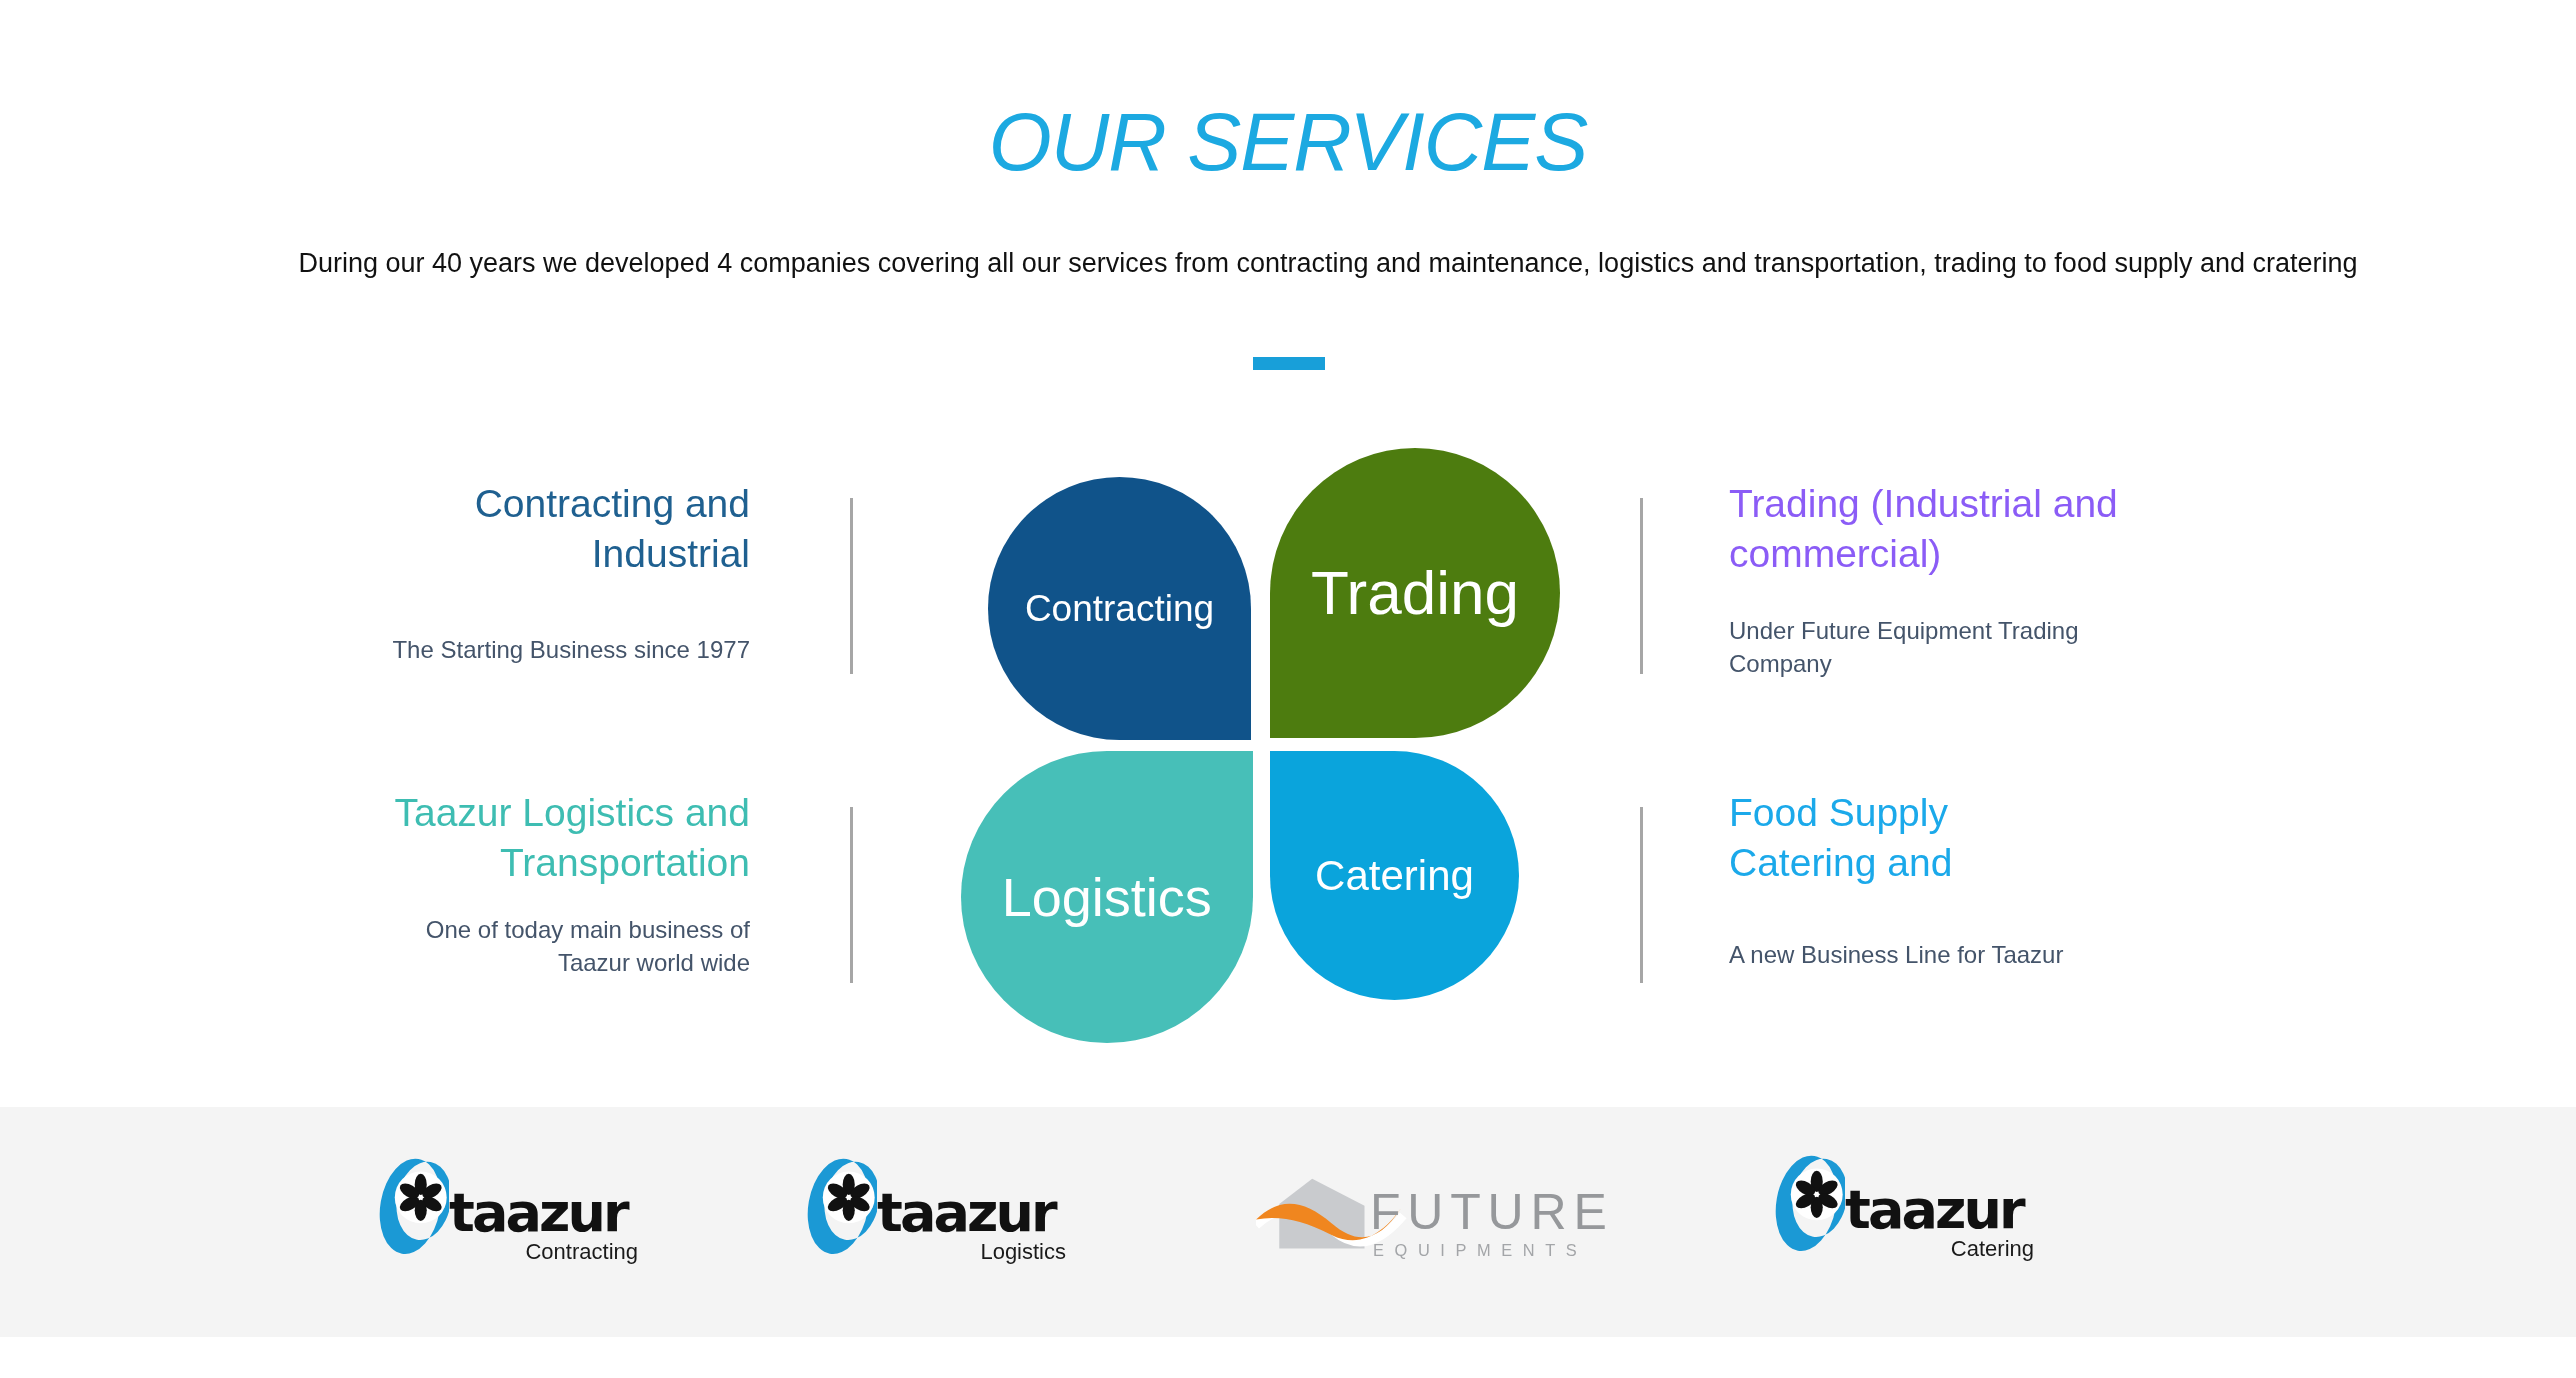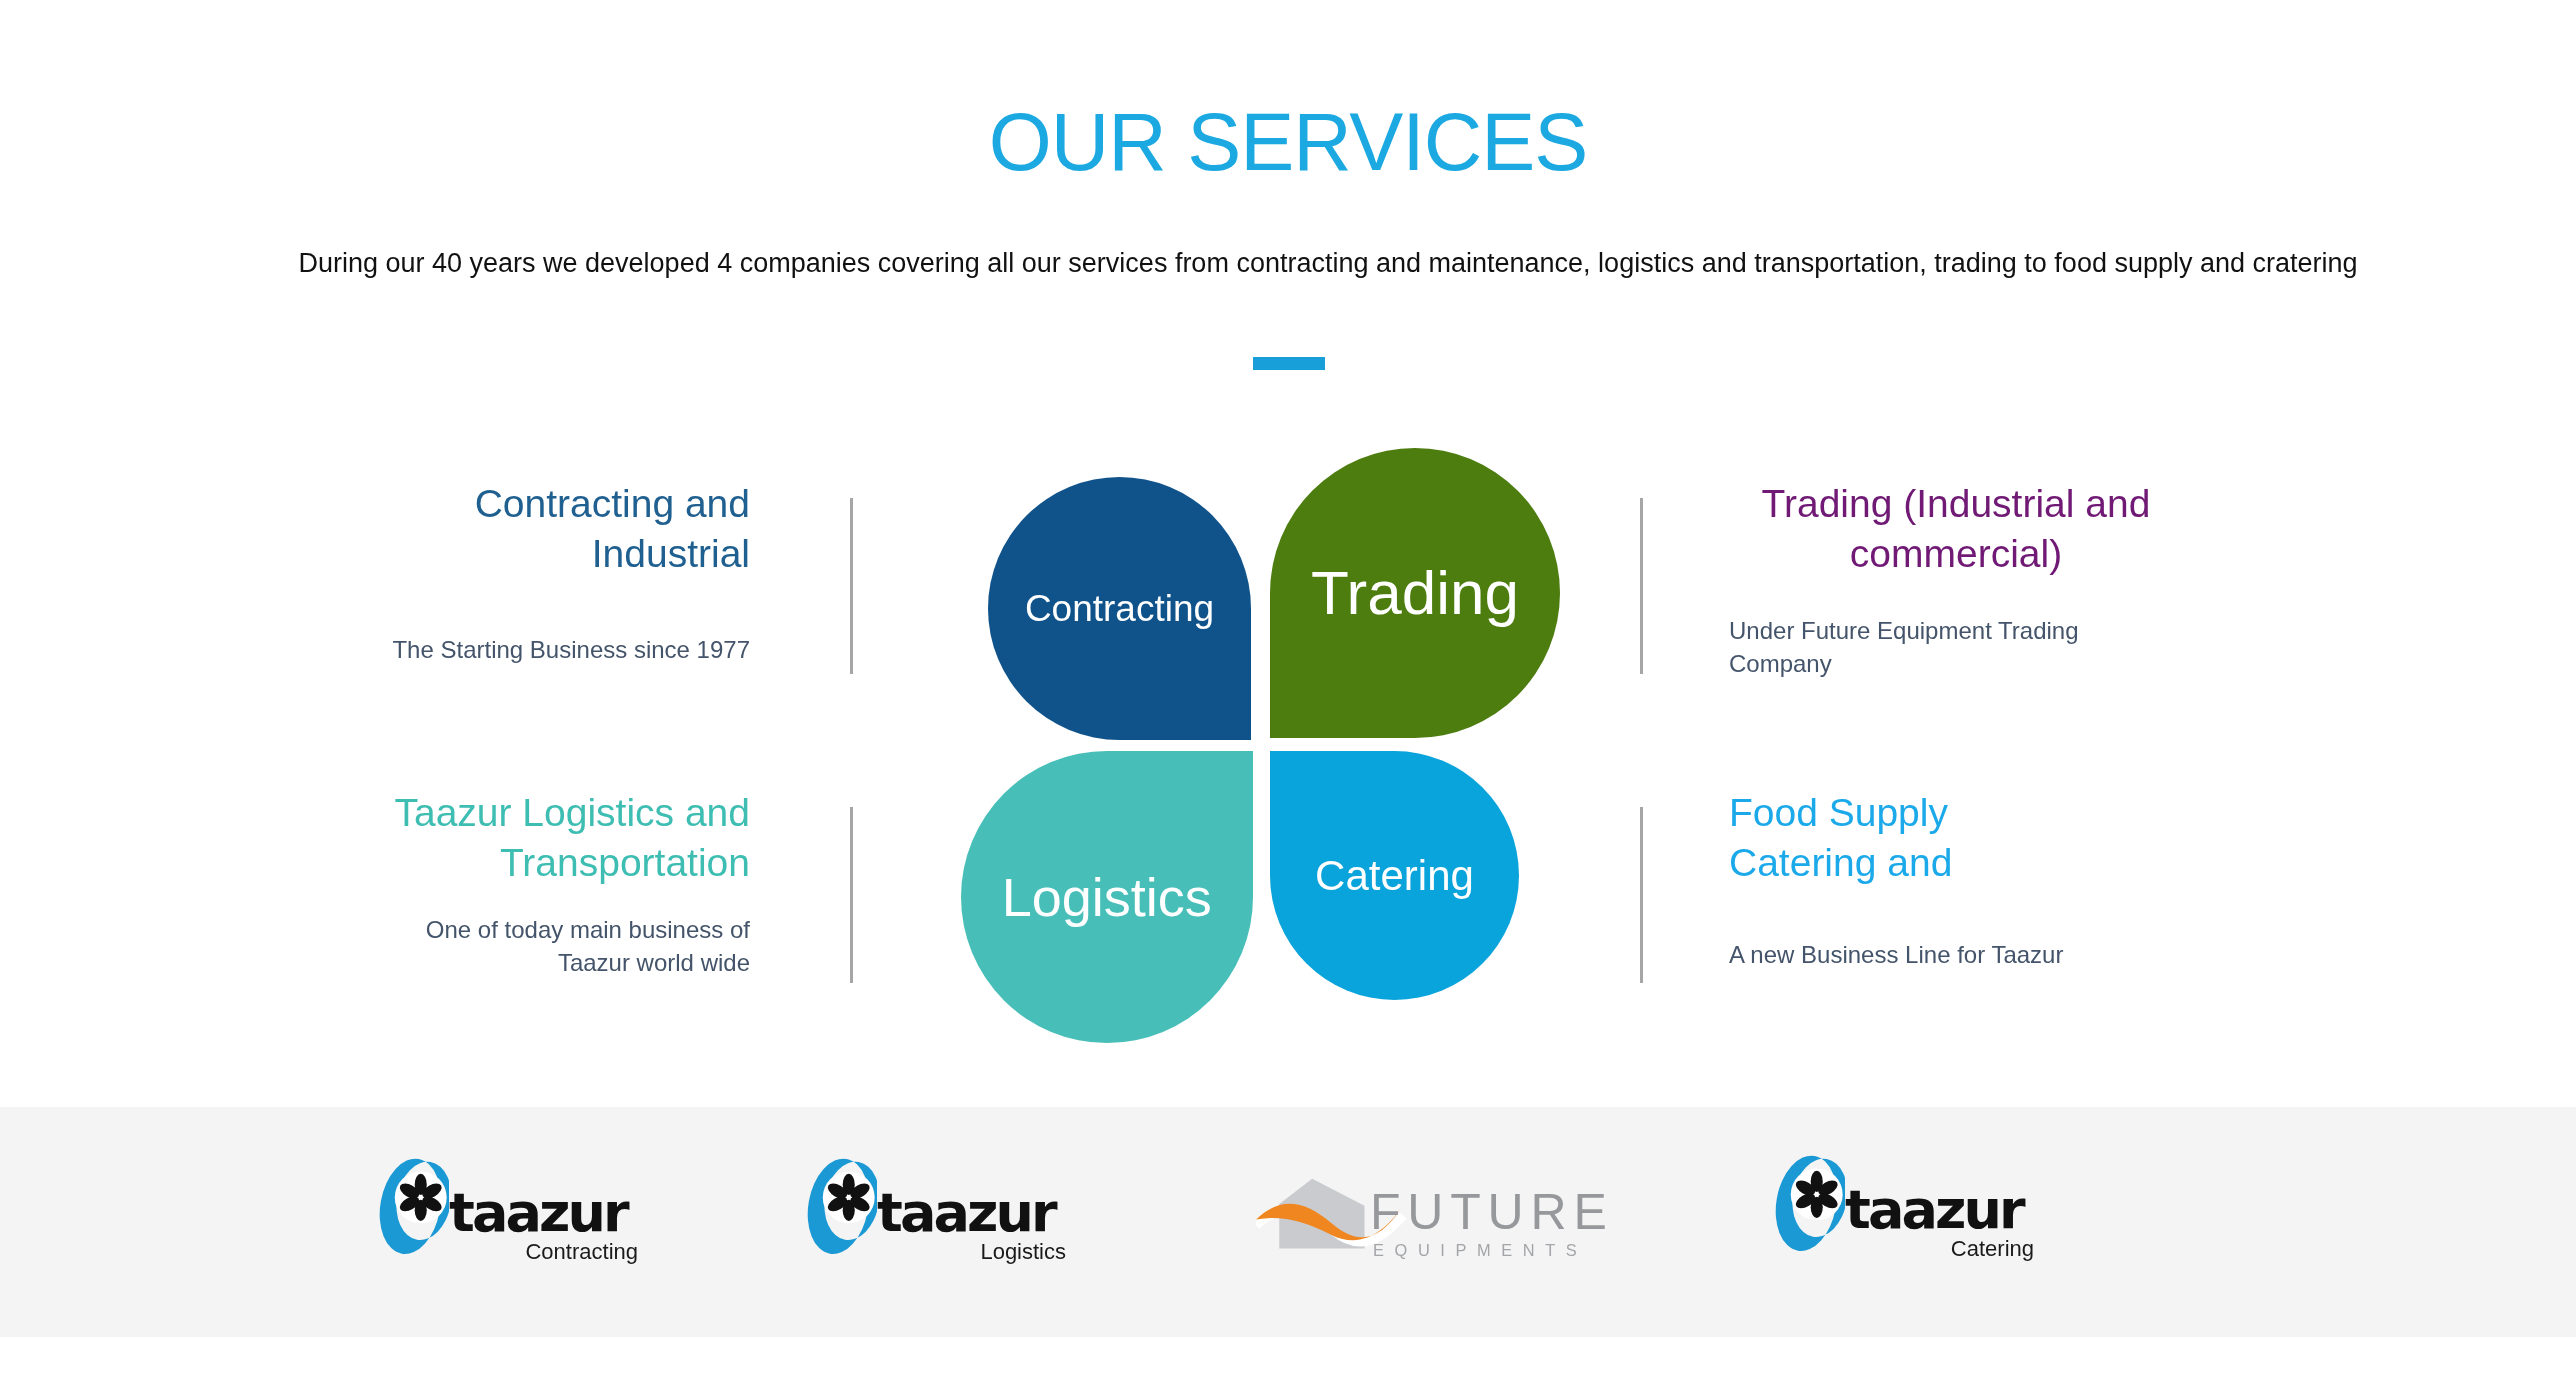--- a/index.html
+++ b/index.html
@@ -3,21 +3,21 @@
 <meta charset="utf-8">
 <style>
   html,body{margin:0;padding:0;background:#ffffff;}
   #slide{
     position:relative;width:2576px;height:1378px;background:#ffffff;overflow:hidden;
     font-family:"Liberation Sans",sans-serif;color:#1a1a1a;
   }
   
   .page-title{
     position:absolute;left:0;top:102px;width:100%;text-align:center;
-    font-size:81px;font-weight:400;letter-spacing:-1px;line-height:1;margin:0;
+    font-size:81px;font-weight:400;letter-spacing:-1px;line-height:1;margin:0;font-style:italic;
   }
   .page-subtitle{
     position:absolute;left:0;top:247px;width:100%;text-align:center;
     font-size:27px;line-height:33px;color:#111111;margin:0;padding-left:40px;
   }
   .accent-bar{position:absolute;left:1253px;top:357px;width:72px;height:12.6px;}
   
   .diagram{position:absolute;left:956px;top:442px;width:618px;height:618px;}
   .petal{position:absolute;display:flex;align-items:center;justify-content:center;color:#ffffff;}
   .petal-contracting{left:32px;top:35px;width:263px;height:263px;border-radius:50% 50% 0 50%;font-size:37px;}
@@ -95,21 +95,21 @@
     </div>
     <div class="sb-sub" style="margin-top:25px">
       <div>One of today main business of</div>
       <div>Taazur world wide</div>
     </div>
   </div>
   <div class="vdivider" style="left: 850px; top: 807px; background: rgb(166, 166, 166);"></div>
 
   <div class="vdivider" style="left: 1640px; top: 498px; background: rgb(166, 166, 166);"></div>
   <div class="side-block right" style="left:1729px;top:479px">
-    <div class="sb-heading" style="color: #701a75; text-align: center;">
+    <div class="sb-heading" style="color: #8b5cf6;">
       <div>Trading (Industrial and</div>
       <div>commercial)</div>
     </div>
     <div class="sb-sub" style="margin-top:35px">
       <div>Under Future Equipment Trading</div>
       <div>Company</div>
     </div>
   </div>
 
   <div class="vdivider" style="left: 1640px; top: 807px; background: rgb(166, 166, 166);"></div>

